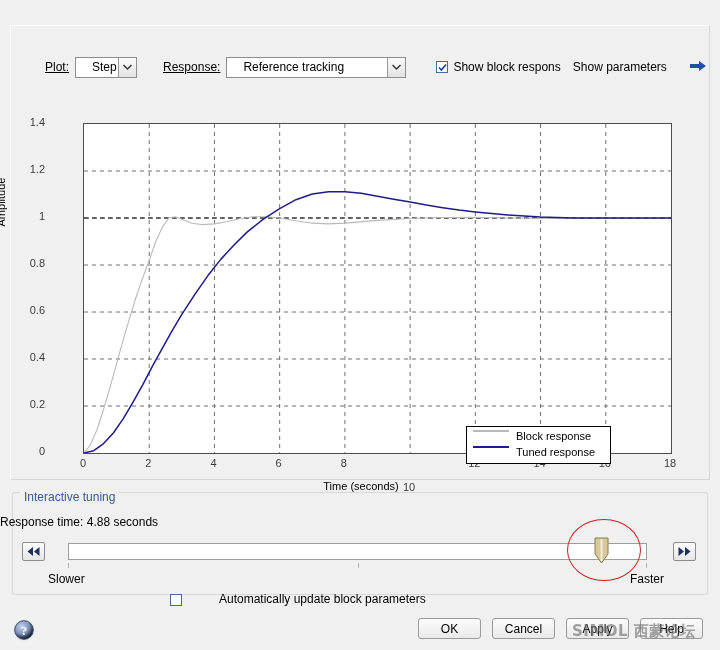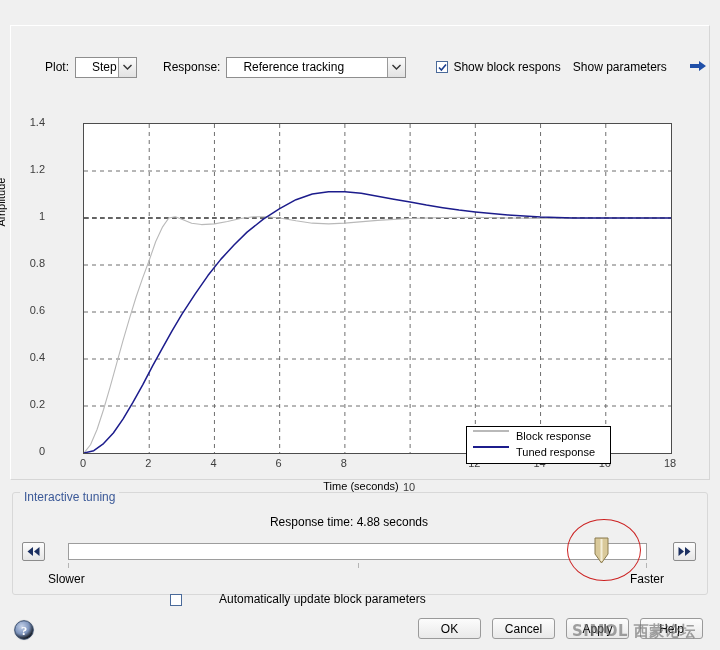--- a/index.html
+++ b/index.html
@@ -16,21 +16,21 @@
     background:#f0f0f0;
     border-top:1px solid #ffffff;border-left:1px solid #ffffff;
     border-right:1px solid #d6d6d6;border-bottom:1px solid #d6d6d6;
     box-sizing:border-box;
   }
   
   #toolbar{
     position:absolute;left:0;top:24px;width:700px;height:34px;
     display:flex;align-items:center;
   }
-  .tb-label{margin-right:6px;font-size:12px;}
+  .tb-label{margin-right:6px;font-size:12px;text-decoration:underline;}
   #plot-label{margin-left:34px;}
   .combo{
     position:relative;height:21px;background:#ffffff;
     border:1px solid #8e8e8e;box-sizing:border-box;
     display:flex;align-items:center;
     font-size:12px;color:#000;
   }
   .combo .combo-text{padding-left:16px;white-space:nowrap;overflow:hidden;}
   .combo .combo-btn{
     position:absolute;right:0;top:0;bottom:0;width:17px;
@@ -88,22 +88,22 @@
   #tuning-panel{
     position:absolute;left:12px;top:492px;width:696px;height:103px;
     border:1px solid #d8d8d8;border-radius:3px;box-sizing:border-box;
     background:transparent;
   }
   #tuning-legend{
     position:absolute;left:20px;top:490px;padding:0 4px;
     background:#f0f0f0;color:#3b5998;font-size:12px;
   }
   #response-time{
-    position:absolute;left:0;top:515px;width:674px;text-align:center;
-    font-size:12px;color:#000;padding-left:12px;
+    position:absolute;left:0;top:515px;width:674px;text-align:left;
+    font-size:12px;color:#000;
   }
   .navbtn{
     position:absolute;top:542px;width:23px;height:19px;
     background:linear-gradient(#fdfdfd,#e6e6e6);
     border:1px solid #8c8c8c;border-radius:2px;box-sizing:border-box;
     display:flex;align-items:center;justify-content:center;
   }
   #slower-btn{left:22px;}
   #faster-btn{left:673px;}
   #slider-track{

